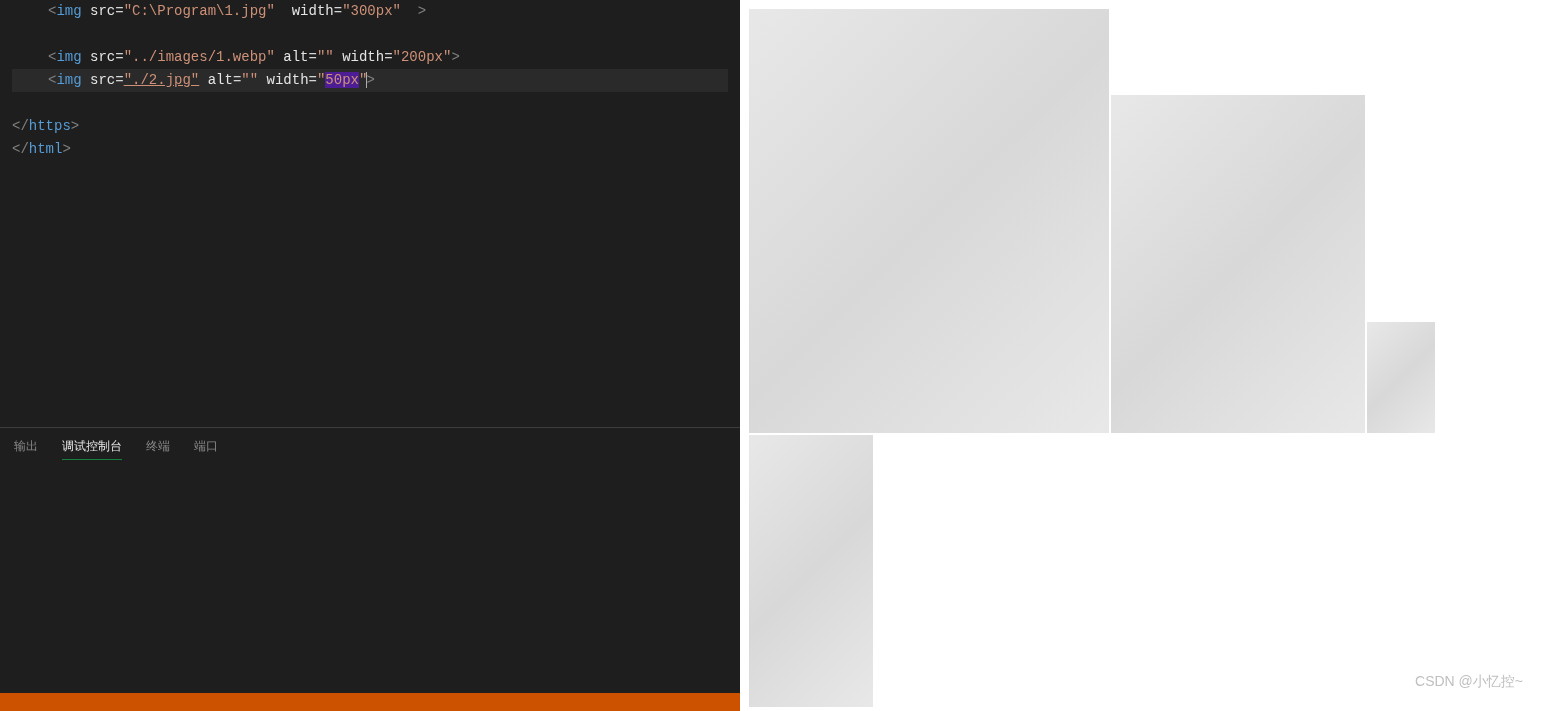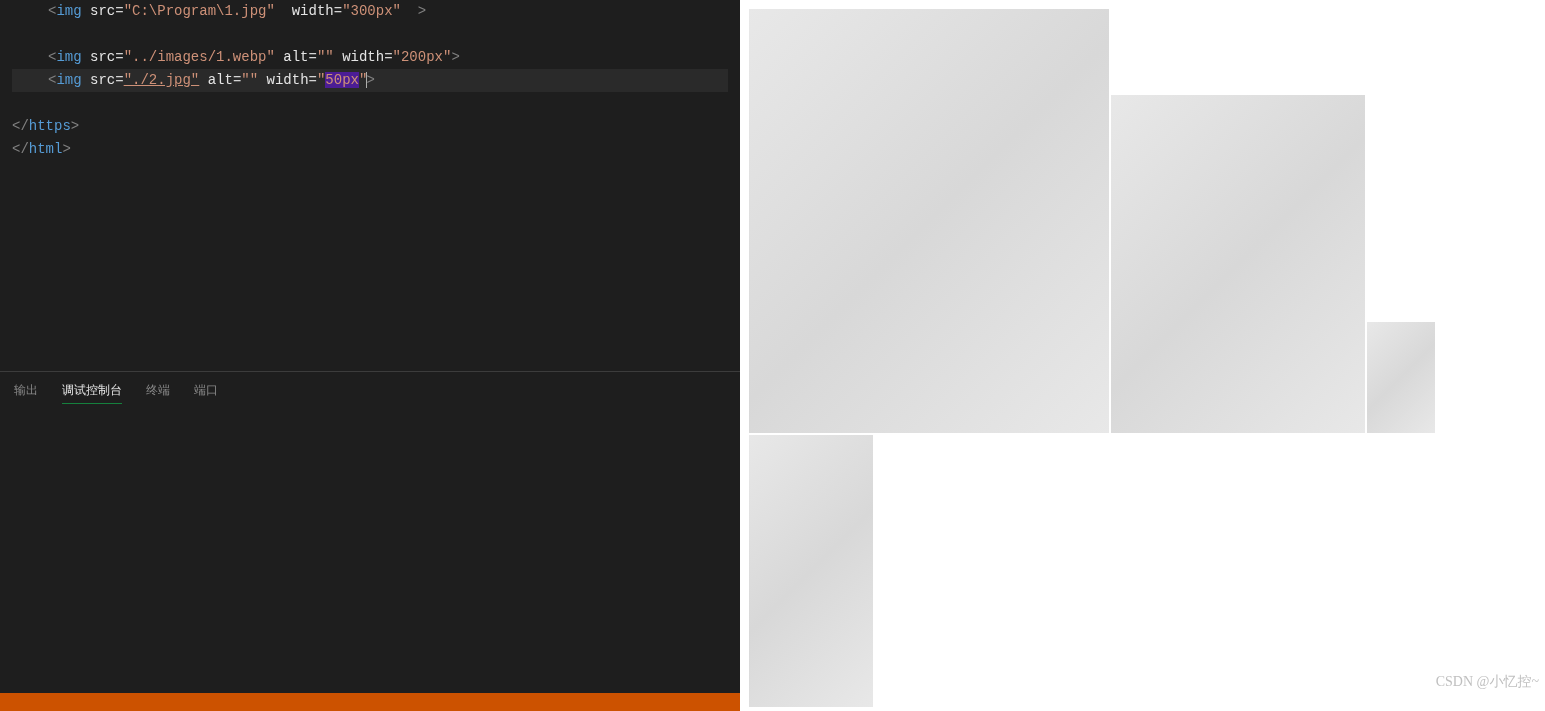--- a/index.html
+++ b/index.html
@@ -39,21 +39,21 @@
     .sel { background: #4c1d95; }
     .cursor {
       display: inline-block;
       width: 1px;
       height: 16px;
       background: #aeafad;
       vertical-align: middle;
       margin: 0 -1px;
     }
     .terminal-panel {
-      height: 340px;
+      height: 284px;
       border-top: 1px solid #3c3c3c;
       background: #1e1e1e;
     }
     .terminal-tabs {
       display: flex;
       gap: 24px;
       padding: 10px 14px;
       font-size: 12px;
       color: #888;
       font-family: 'Microsoft YaHei', sans-serif;
@@ -82,24 +82,24 @@
     }
     .img-placeholder {
       display: inline-block;
       background: linear-gradient(135deg, #e8e8e8 0%, #d8d8d8 50%, #e8e8e8 100%);
       vertical-align: bottom;
       margin: 1px;
     }
     .watermark {
       position: absolute;
       bottom: 20px;
-      right: 6px;
+      right: 22px;
       color: #bfbfbf;
       font-size: 14px;
-      font-family: Liberation Serif, serif;
+      font-family: Liberation Sans, sans-serif;
     }
   </style>
 </head>
 <body>
 
 <div class="editor-pane">
   <div class="code-area" id="code-area">
       <div class="line indent"><span class="tag-bracket">&lt;</span><span class="tag-name">img</span><span class="plain"> </span><span class="attr-name">src</span><span class="equals">=</span><span class="attr-value">"C:\Program\1.jpg"</span><span class="plain">  </span><span class="attr-name">width</span><span class="equals">=</span><span class="attr-value">"300px"</span><span class="plain">  </span><span class="tag-bracket">&gt;</span></div>
       <div class="line indent">&nbsp;</div>
       <div class="line indent"><span class="tag-bracket">&lt;</span><span class="tag-name">img</span><span class="plain"> </span><span class="attr-name">src</span><span class="equals">=</span><span class="attr-value">"../images/1.webp"</span><span class="plain"> </span><span class="attr-name">alt</span><span class="equals">=</span><span class="attr-value">""</span><span class="plain"> </span><span class="attr-name">width</span><span class="equals">=</span><span class="attr-value">"200px"</span><span class="tag-bracket">&gt;</span></div>

